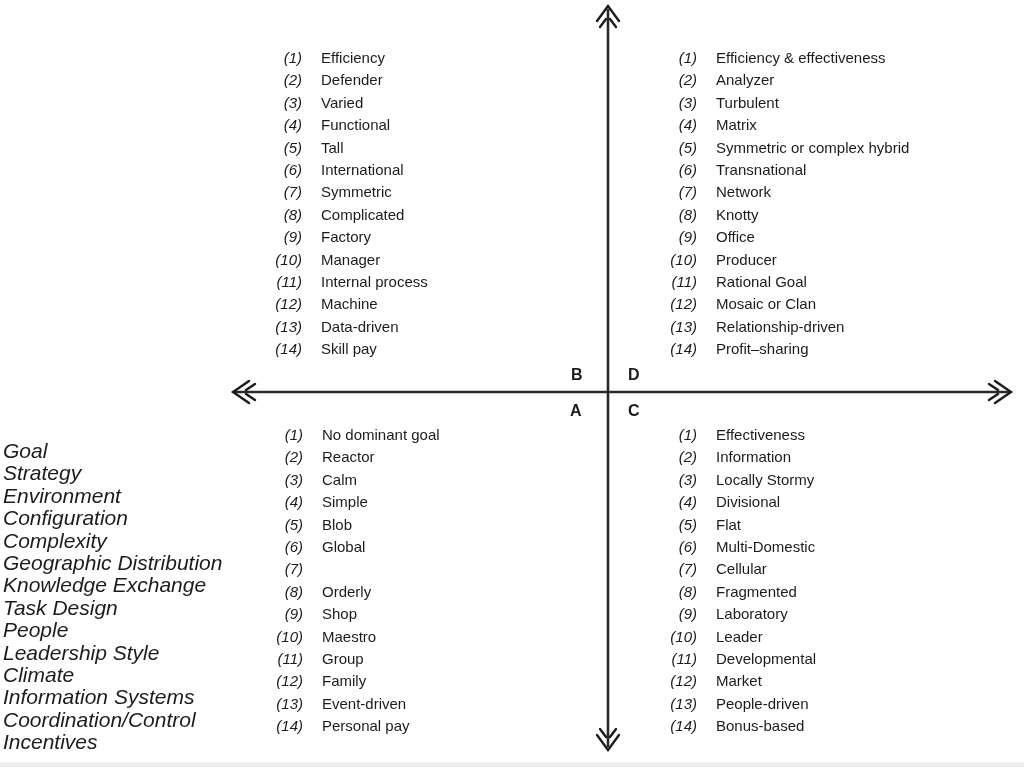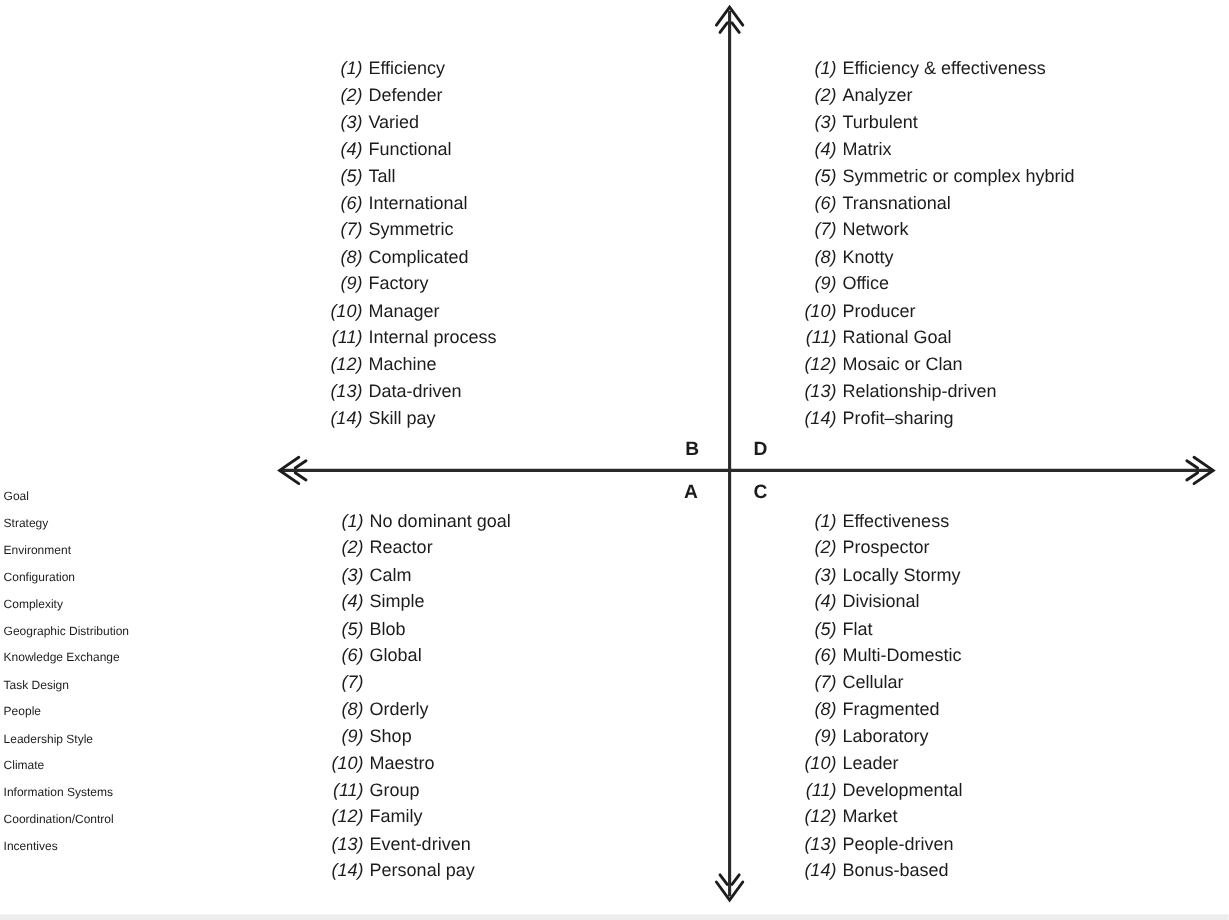--- a/index.html
+++ b/index.html
@@ -27,28 +27,29 @@
   .list .row { display: flex; }
   .list .num {
     display: inline-block;
     width: 40px;
     text-align: right;
     font-style: italic;
     flex: 0 0 40px;
   }
   .list .txt {
     display: inline-block;
-    margin-left: 5px;
+    margin-left: 19px;
   }
   .dims {
     position: absolute;
     left: 3px;
-    top: 404px;
-    font-size: 10px;
+    top: 440px;
+    font-size: 21px;
     line-height: 22.4px;
+    font-style: italic;
     white-space: nowrap;
   }
   .qletter {
     position: absolute;
     font-size: 16px;
     font-weight: 700;
     line-height: 16px;
   }
   .qletter-b { left: 571px; top: 367px; }
   .qletter-d { left: 628px; top: 367px; }
@@ -357,21 +358,21 @@
 
   <div class="list pos-bottom-right">
 
       <div class="row">
         <span class="num">(1)</span>
         <span class="txt">Effectiveness</span>
       </div>
 
       <div class="row">
         <span class="num">(2)</span>
-        <span class="txt">Prospector</span>
+        <span class="txt">Information</span>
       </div>
 
       <div class="row">
         <span class="num">(3)</span>
         <span class="txt">Locally Stormy</span>
       </div>
 
       <div class="row">
         <span class="num">(4)</span>
         <span class="txt">Divisional</span>

